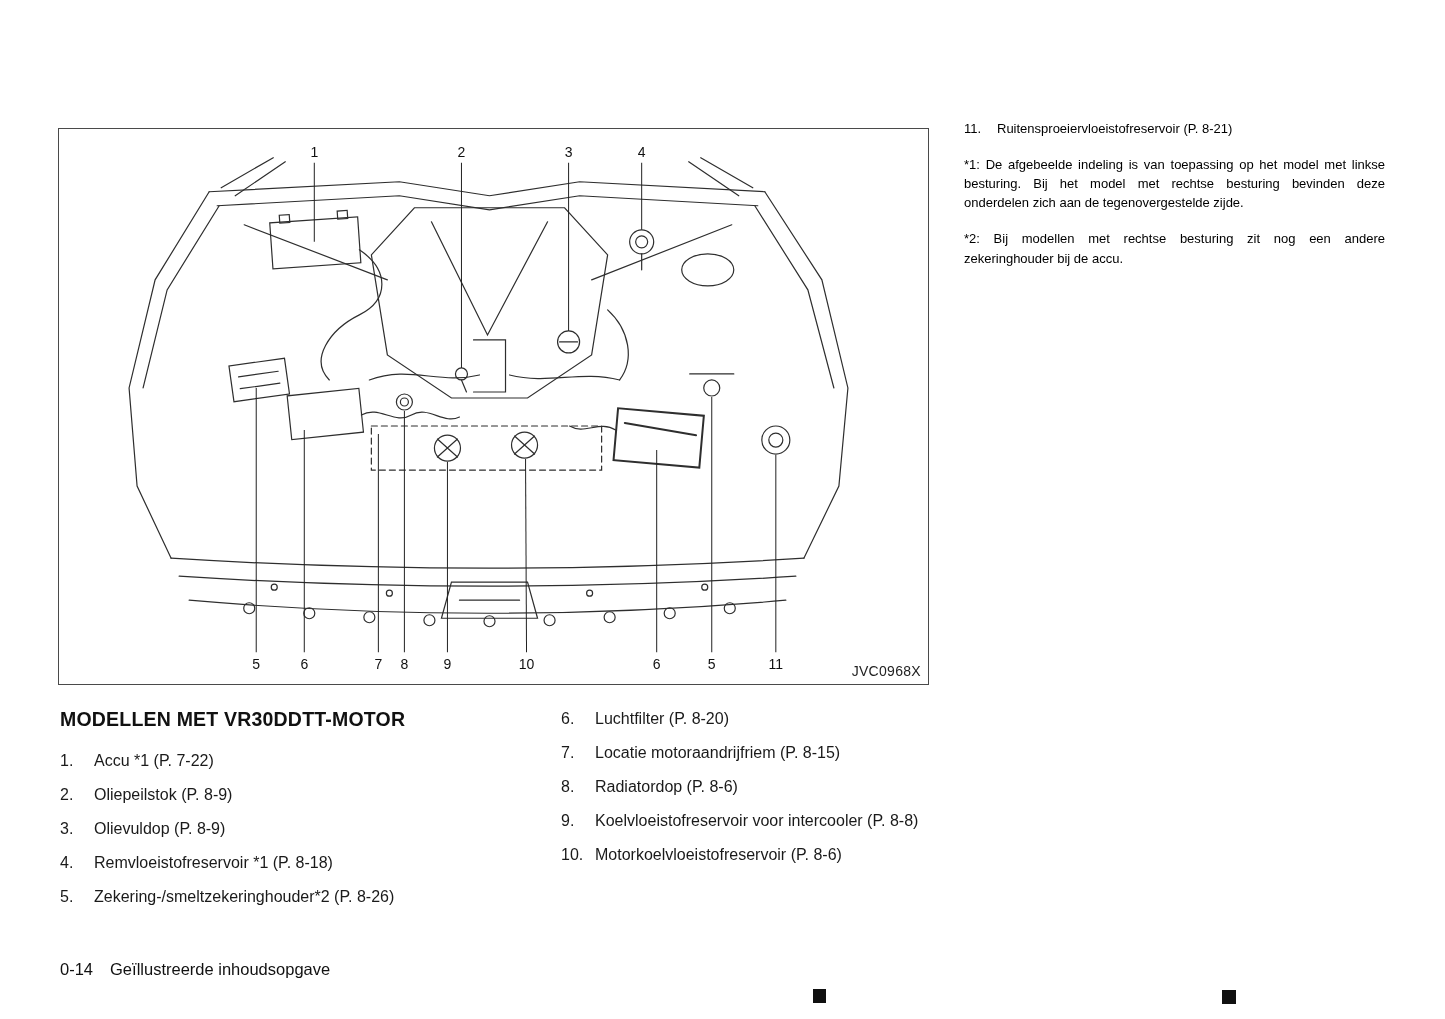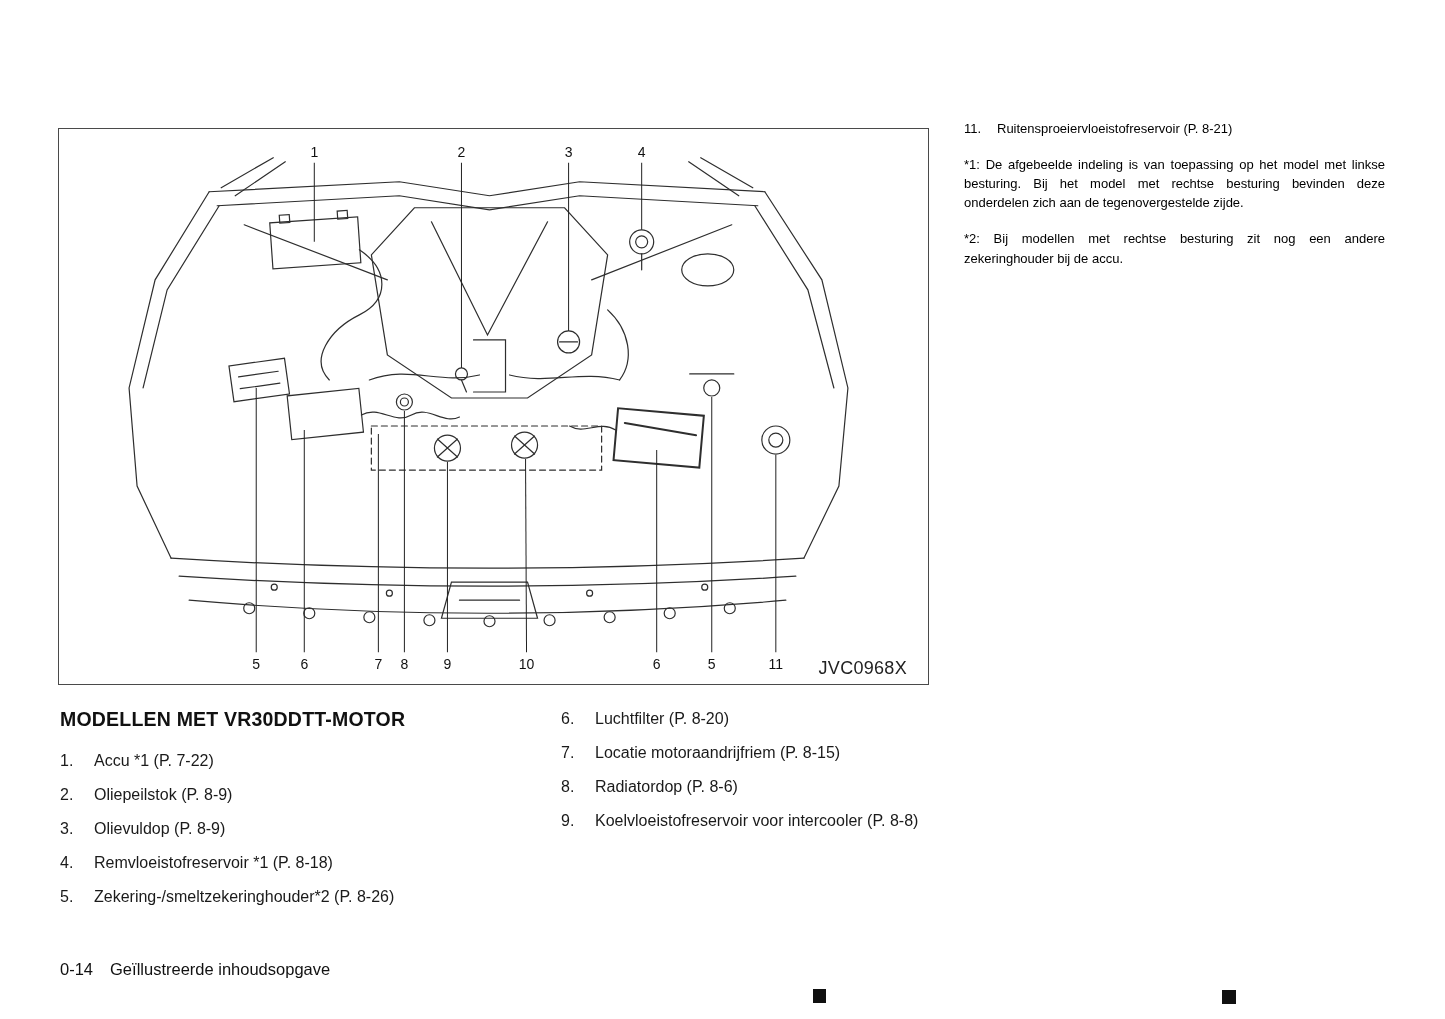--- a/index.html
+++ b/index.html
@@ -16,22 +16,22 @@
   
   .figure-box {
     position:absolute; left:58px; top:128px;
     width:871px; height:557px;
     border:1.5px solid #4a4a4a;
     box-sizing:border-box;
     background:#fff;
   }
   .figure-box svg { width:100%; height:100%; display:block; }
   .figure-code {
-    position:absolute; right:21px; bottom:5px;
-    font-size:18px; letter-spacing:.3px; color:#222;
+    position:absolute; right:7px; bottom:5px;
+    font-size:14px; letter-spacing:.3px; color:#222;
   }
 
   
   .right-col {
     position:absolute; left:964px; top:119px; width:421px;
     font-size:13px; line-height:1.47; color:#000000;
   }
   .right-col .item { display:flex; }
   .right-col .item .num { width:33px; flex:0 0 33px; }
   .right-col .note { margin-top:17px; text-align:justify; }
@@ -243,20 +243,24 @@
         <span class="txt">Locatie motoraandrijfriem (P. 8-15)</span>
       </div>
       <div class="legend-item">
         <span class="num">8.</span>
         <span class="txt">Radiatordop (P. 8-6)</span>
       </div>
       <div class="legend-item">
         <span class="num">9.</span>
         <span class="txt">Koelvloeistofreservoir voor intercooler (P. 8-8)</span>
       </div>
+      <div class="legend-item">
+        <span class="num">10.</span>
+        <span class="txt">Motorkoelvloeistofreservoir (P. 8-6)</span>
+      </div>
     </div>
   </div>
 
   <div class="footer">
     <span class="pagenum">0-14</span><span class="title">Geïllustreerde inhoudsopgave</span>
   </div>
 
   <div class="print-mark m1"></div>
   <div class="print-mark m2"></div>
 

